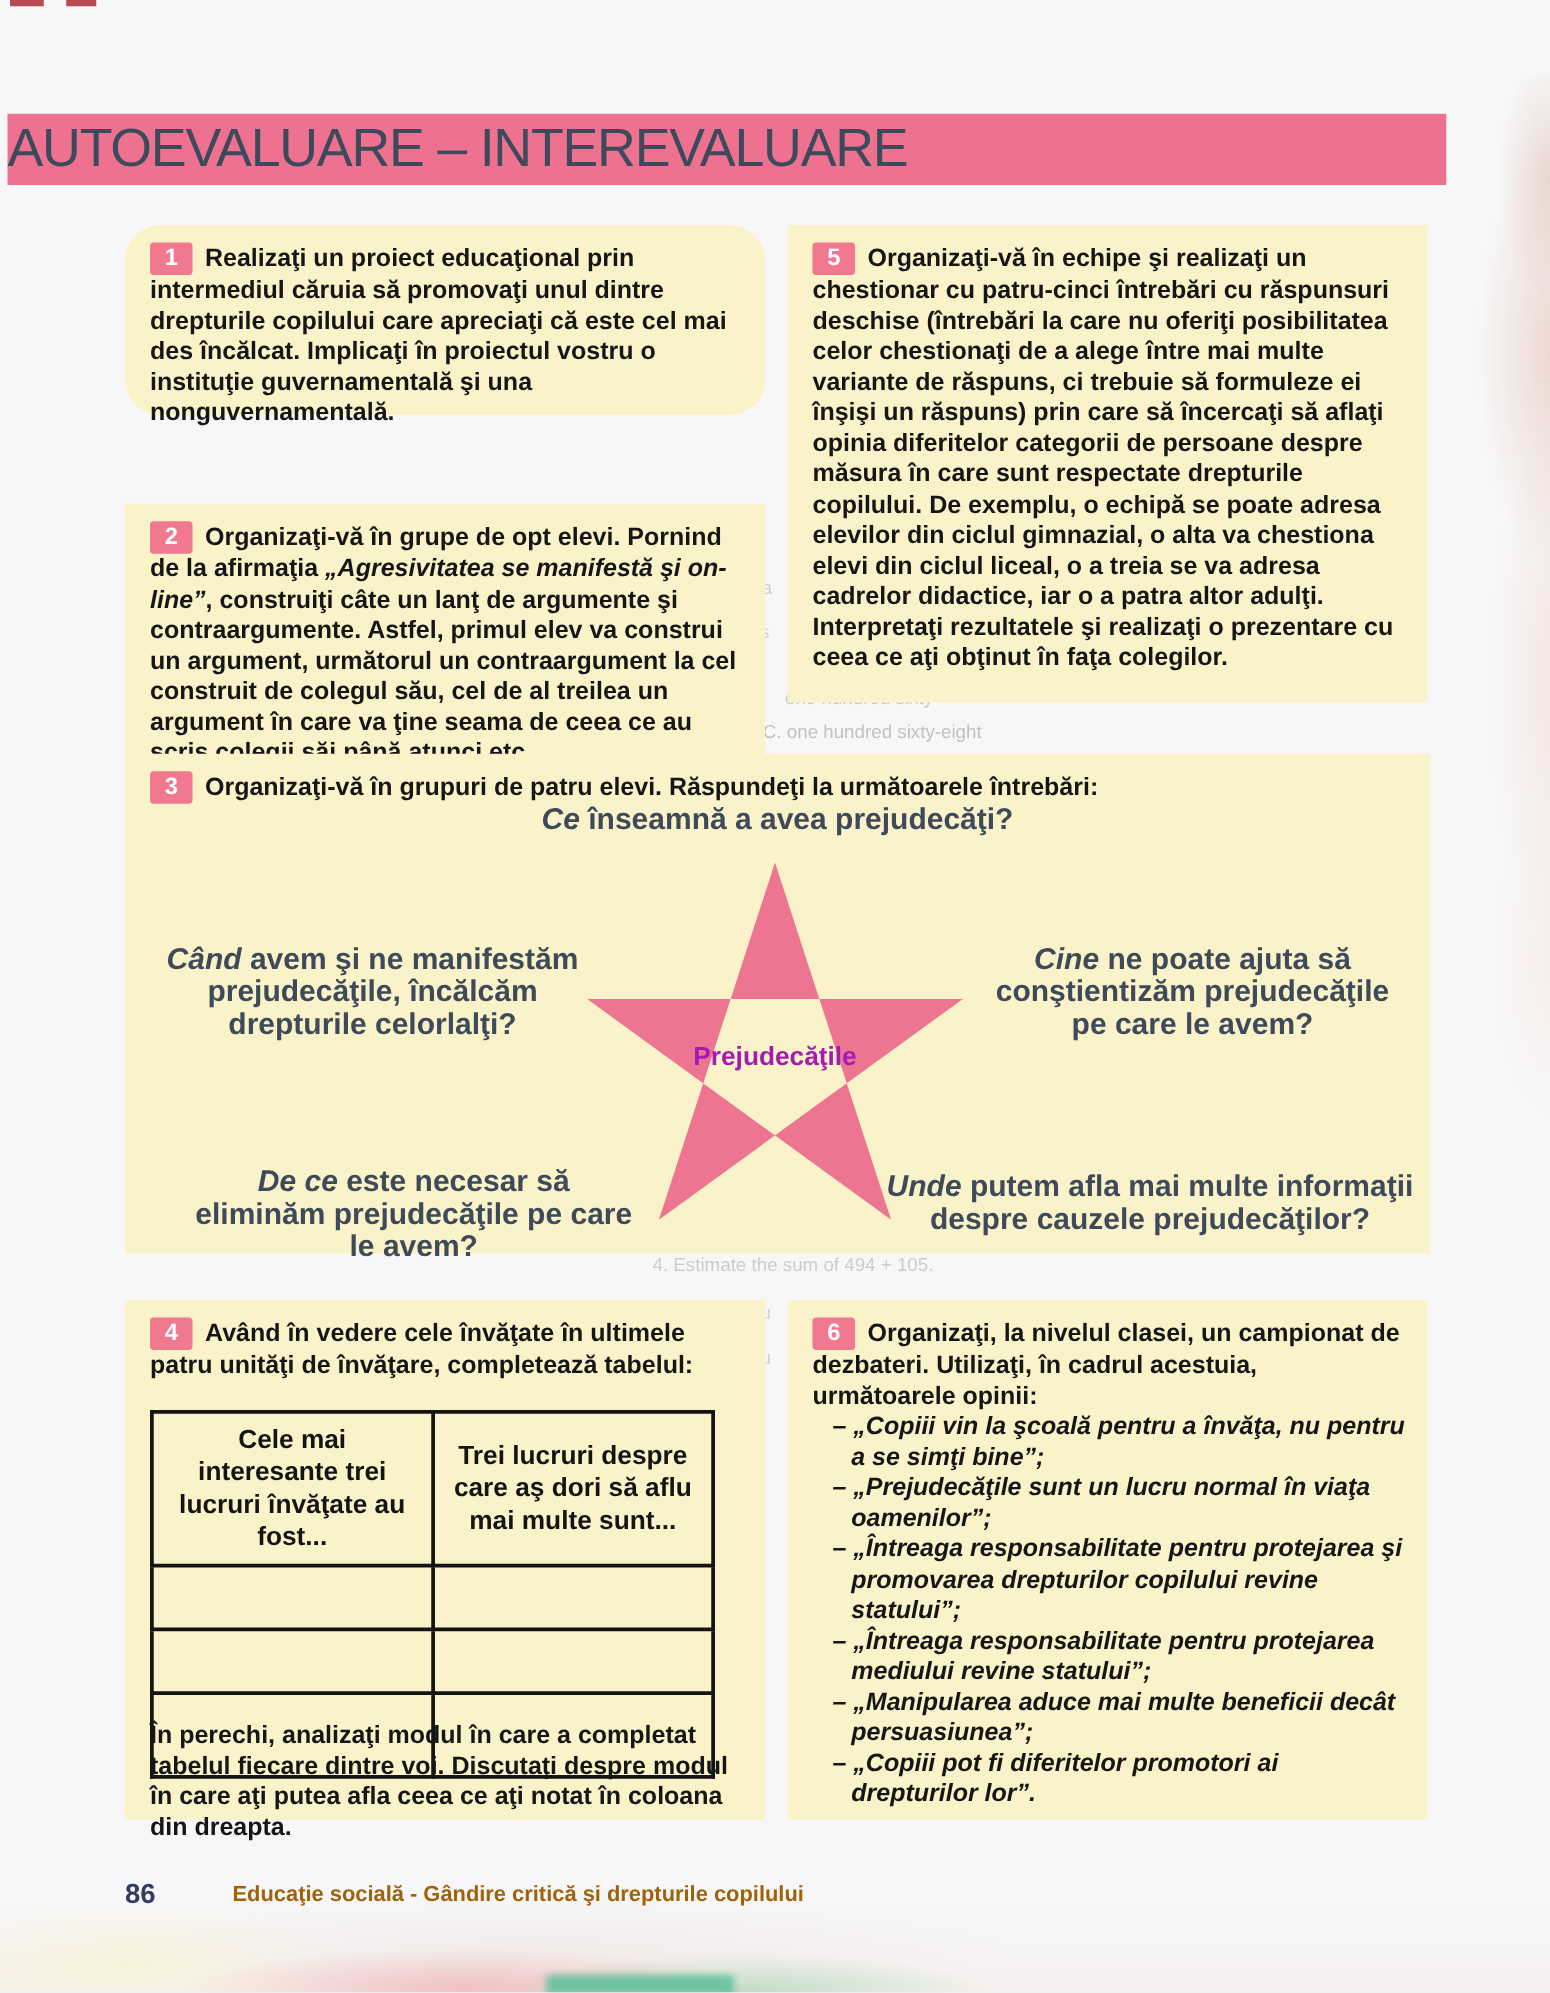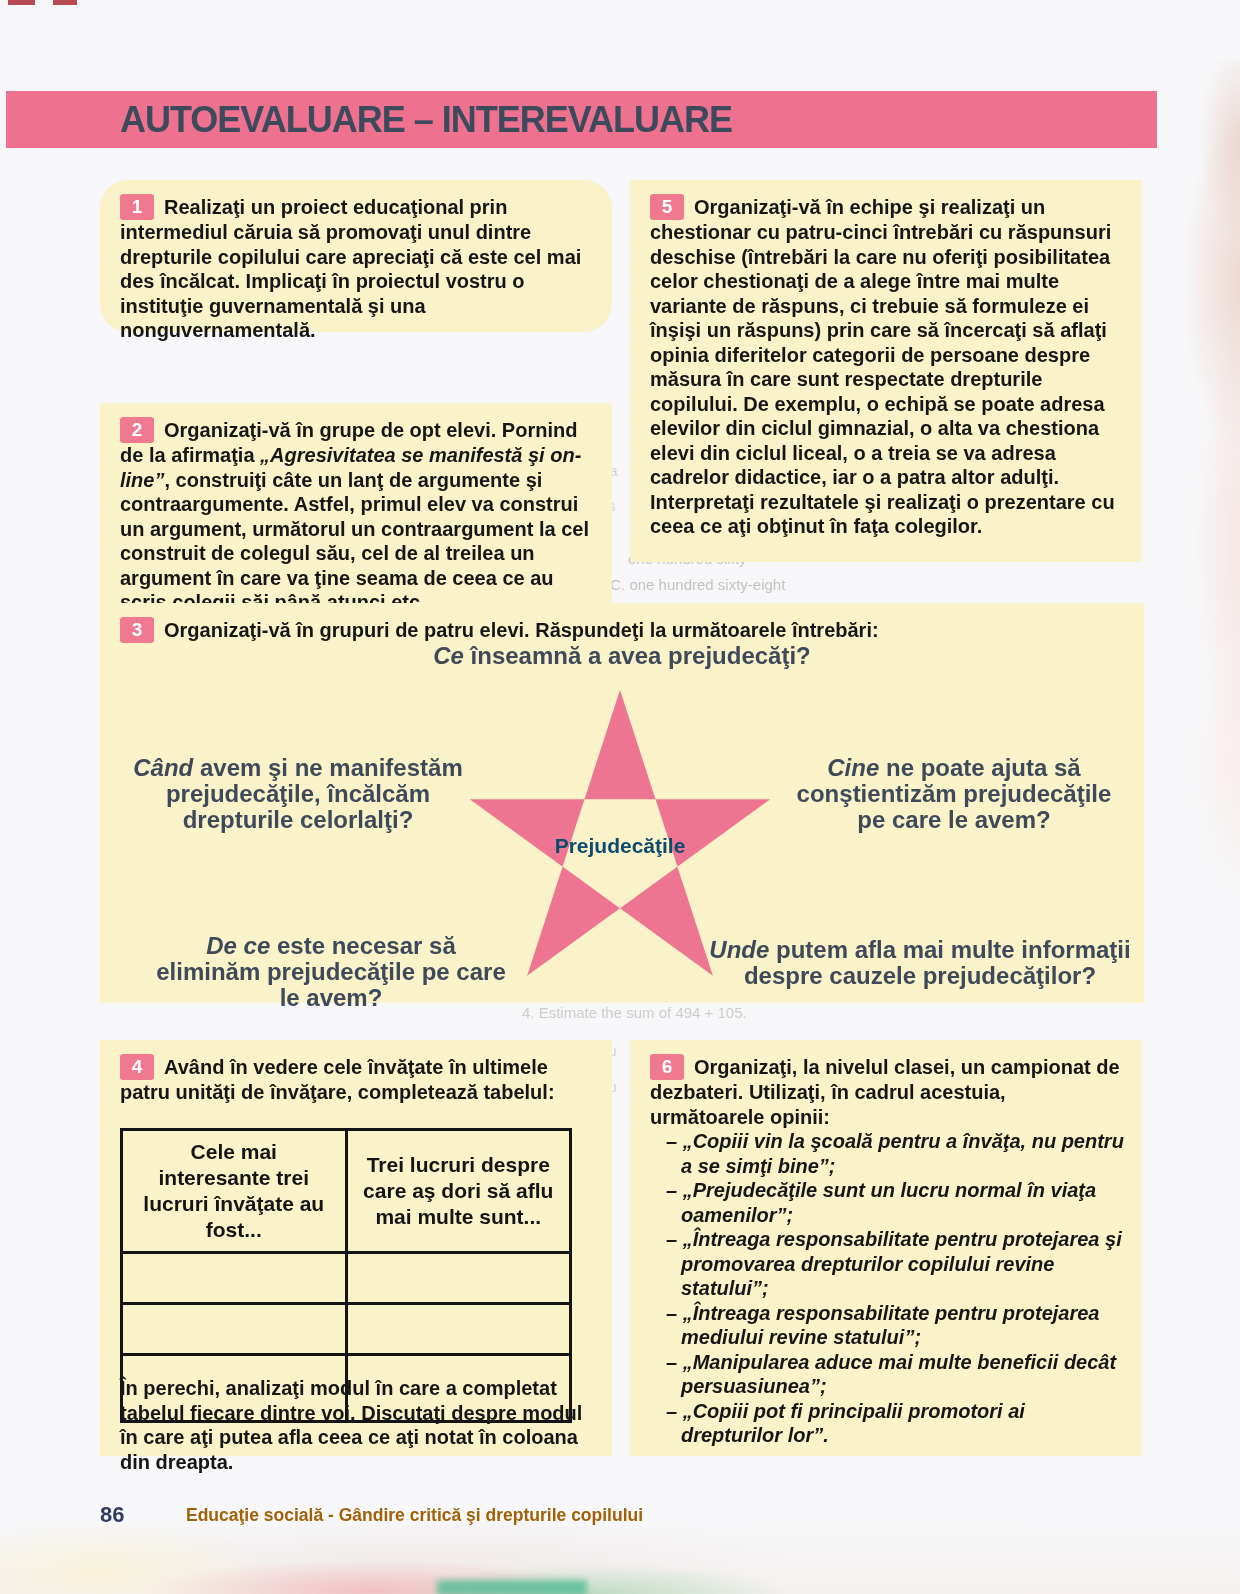--- a/index.html
+++ b/index.html
@@ -21,21 +21,21 @@
       radial-gradient(500px 60px at 35% 78%, rgba(238,228,226,.5), transparent 75%),
       linear-gradient(to bottom, rgba(255,255,255,0) 55%, rgba(244,238,236,.75));}
   .teal-bar{position:absolute;left:437px;top:1580px;width:150px;height:16px;
     background:#5cbf9b;filter:blur(3px);opacity:.85;}
   .corner-mark{position:absolute;height:5px;background:#b84a54;}
   .corner-mark.m1{left:8px;top:0;width:27px;}
   .corner-mark.m2{left:53px;top:0;width:24px;}
 
   
   .header-band{position:absolute;left:6px;top:91px;width:1151px;height:57px;background:#ee7290;}
-  .header-band h1{margin:0;padding-left:114px;font-size:36px;line-height:57px;font-weight:700;
+  .header-band h1{margin:0;font-size:43px;line-height:57px;font-weight:400;
     letter-spacing:-1px;color:#3d4a5c;white-space:nowrap;}
 
   
   .xbox{position:absolute;background:#faf3c9;box-sizing:border-box;padding:14px 18px 12px 20px;
         color:#161616;font-weight:bold;font-size:20px;line-height:24.5px;}
   .xbox p{margin:0;}
   .box1{left:100px;top:180px;width:512px;height:152px;border-radius:28px;}
   .box2{left:100px;top:355px;width:512px;height:216px;margin-top:48px;}
   .box5{left:630px;top:180px;width:512px;height:382px;}
   .box3{left:100px;top:603px;width:1044px;height:400px;padding:0;}
@@ -49,21 +49,21 @@
   
   .b3-intro{position:absolute;left:20px;top:14px;right:20px;}
   .q{position:absolute;text-align:center;color:#3e4a5a;font-weight:bold;font-size:24px;line-height:26px;}
   .q-top{left:0;right:0;top:40px;}
   .q-left{left:28px;top:152px;width:340px;}
   .q-right{left:680px;top:152px;width:348px;}
   .q-bl{left:55px;top:330px;width:352px;}
   .q-br{left:592px;top:334px;width:456px;}
   .star-svg{position:absolute;left:360px;top:84px;}
   .star-label{position:absolute;left:520px;top:243px;transform:translate(-50%,-50%);
-    font-weight:bold;font-size:21px;color:#0c4a6e;white-space:nowrap;}
+    font-weight:bold;font-size:21px;color:#a21caf;white-space:nowrap;}
 
   
   .tbl{position:absolute;left:20px;top:88px;width:452px;border-collapse:collapse;
        table-layout:fixed;}
   .tbl, .tbl th, .tbl td{border:3px solid #141414;}
   .tbl th{font-size:21px;font-weight:bold;line-height:26px;text-align:center;padding:8px 10px;
           height:76px;box-sizing:border-box;color:#141414;}
   .tbl td{height:46px;}
   .tbl tr.last td{height:62px;}
   .b4-intro{position:absolute;left:20px;top:14px;width:478px;}
@@ -167,20 +167,20 @@
   </div>
 
   <div class="xbox box6">
     <p><span class="badge">6</span><span>Organizaţi, la nivelul clasei, un campionat de dezbateri. Utilizaţi, în cadrul acestuia, următoarele opinii:</span></p>
     <ul class="opinions">
       <li>– „Copiii vin la şcoală pentru a învăţa, nu pentru a se simţi bine”;</li>
       <li>– „Prejudecăţile sunt un lucru normal în viaţa oamenilor”;</li>
       <li>– „Întreaga responsabilitate pentru protejarea şi promovarea drepturilor copilului revine statului”;</li>
       <li>– „Întreaga responsabilitate pentru protejarea mediului revine statului”;</li>
       <li>– „Manipularea aduce mai multe beneficii decât persuasiunea”;</li>
-      <li>– „Copiii pot fi principalii promotori ai drepturilor lor”.</li>
+      <li>– „Copiii pot fi diferitelor promotori ai drepturilor lor”.</li>
     </ul>
   </div>
 
   <div class="page-num">86</div>
   <div class="book-title">Educaţie socială - Gândire critică şi drepturile copilului</div>
 
 </div>
 
 </body></html>

